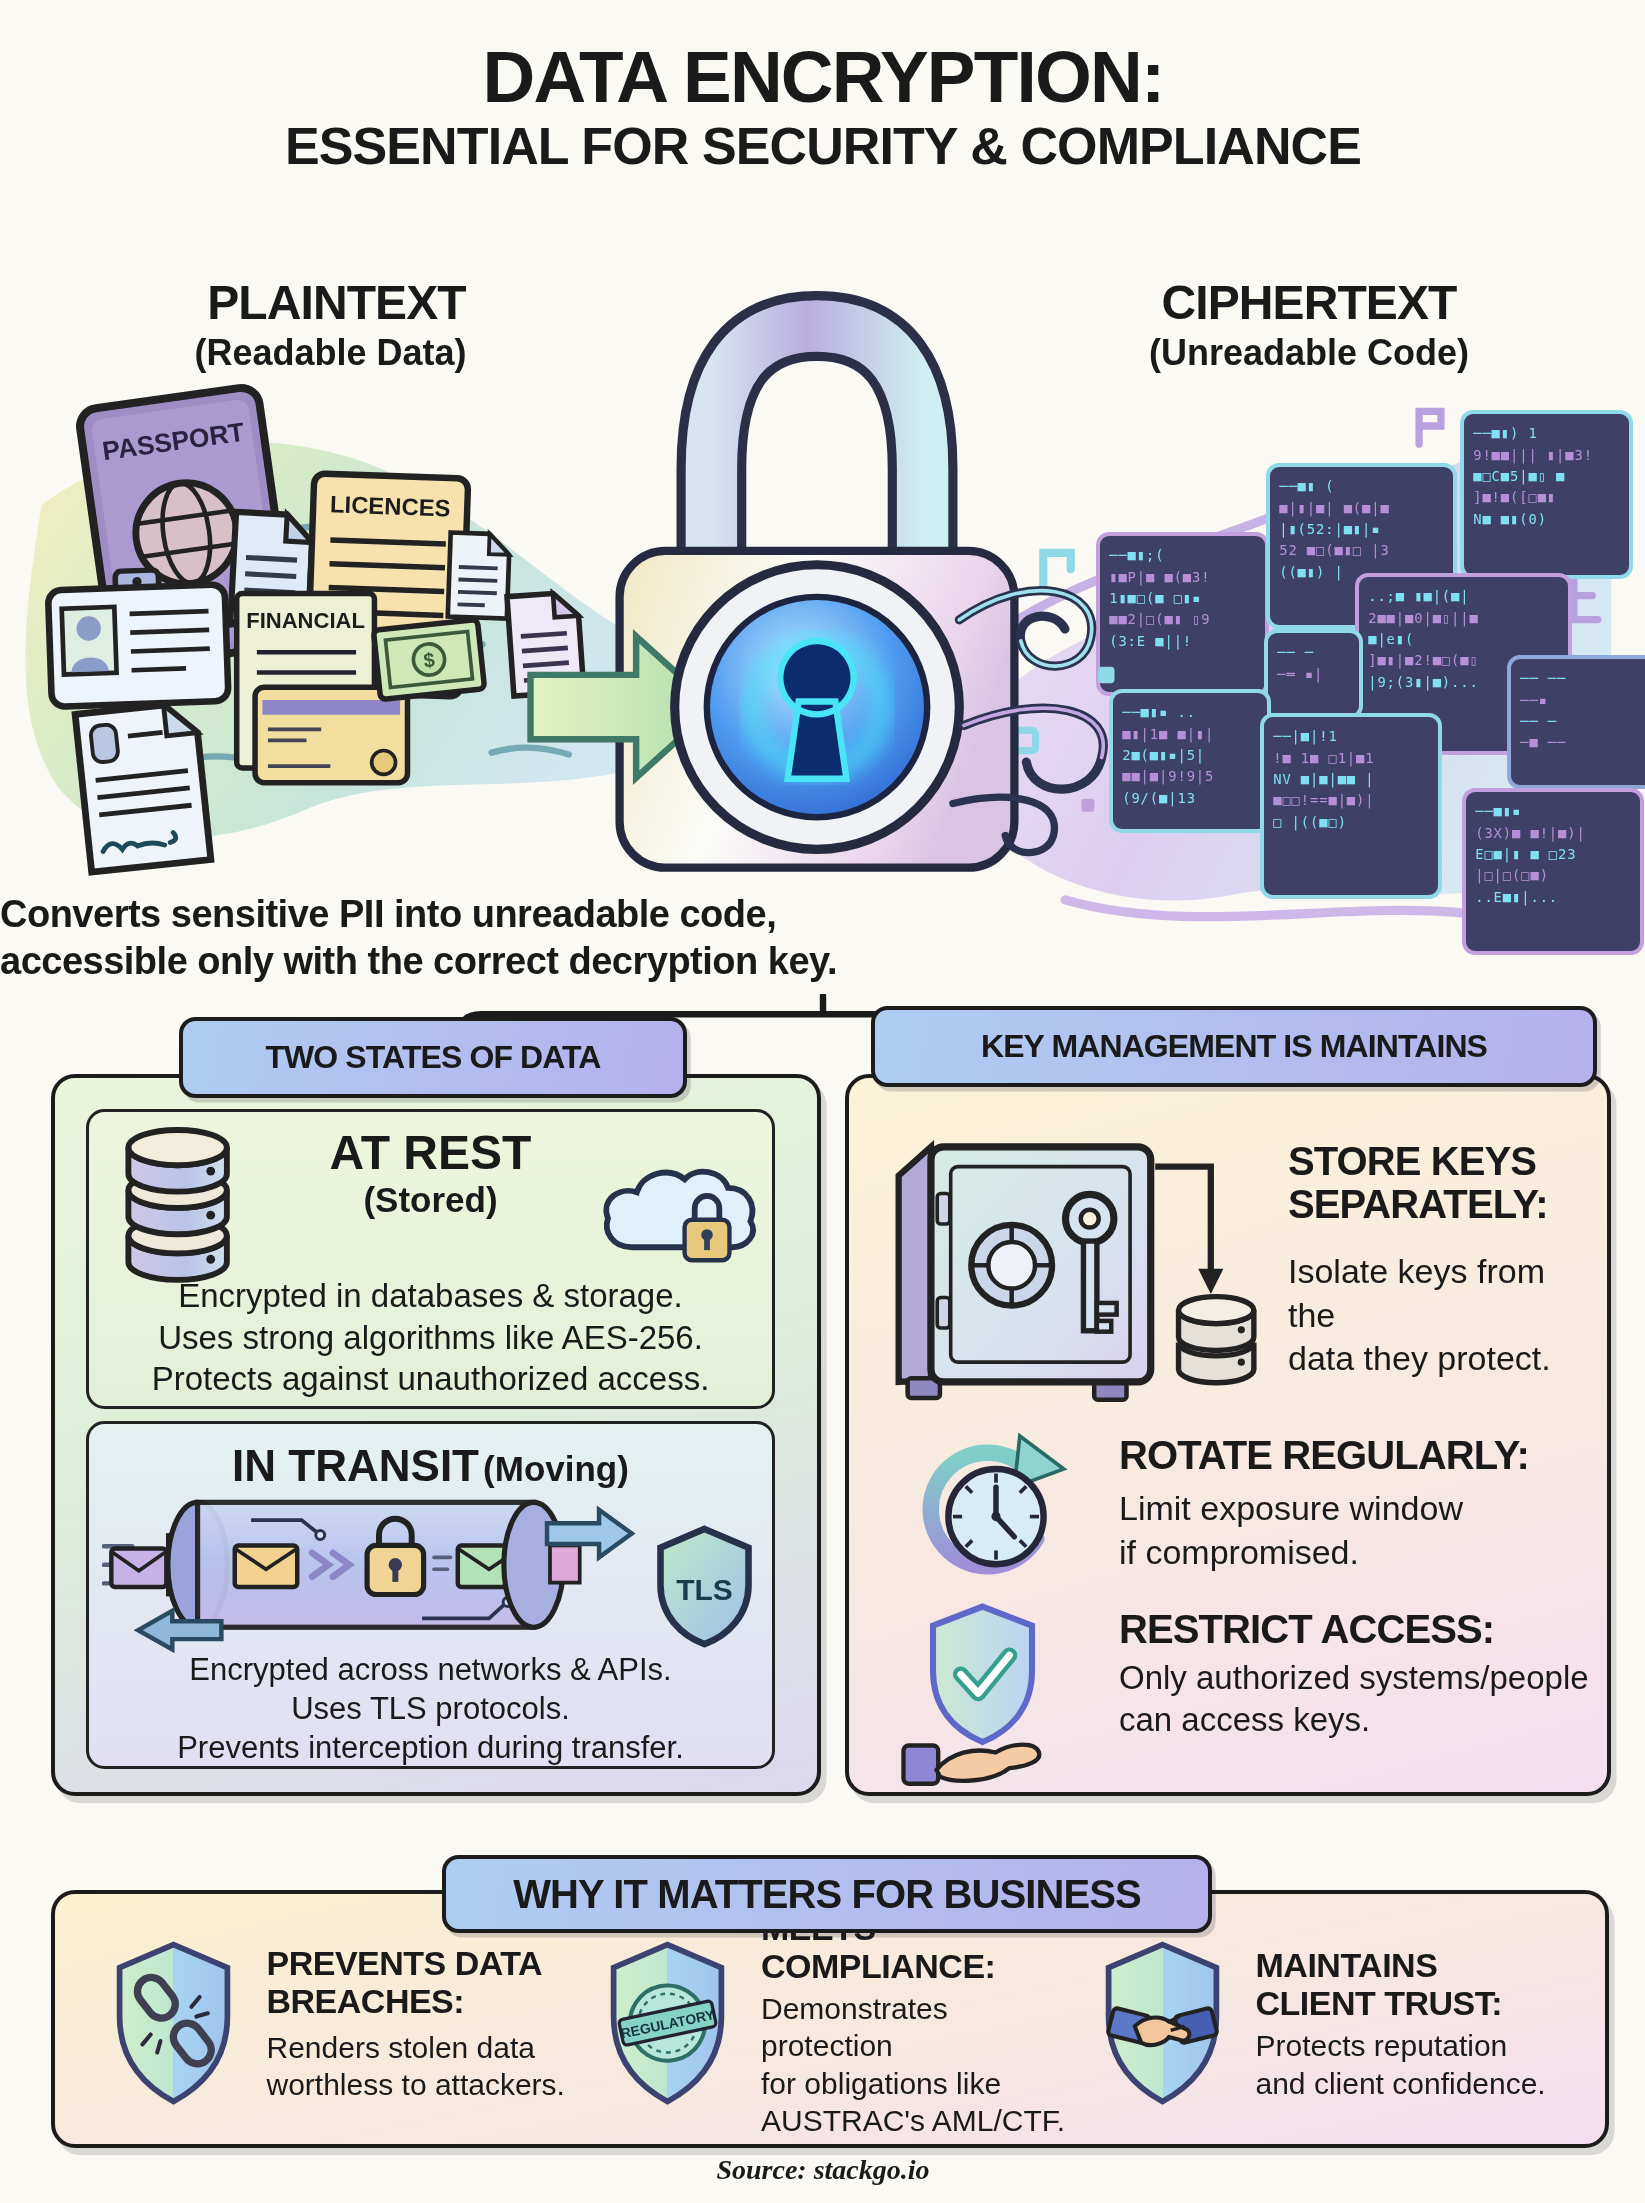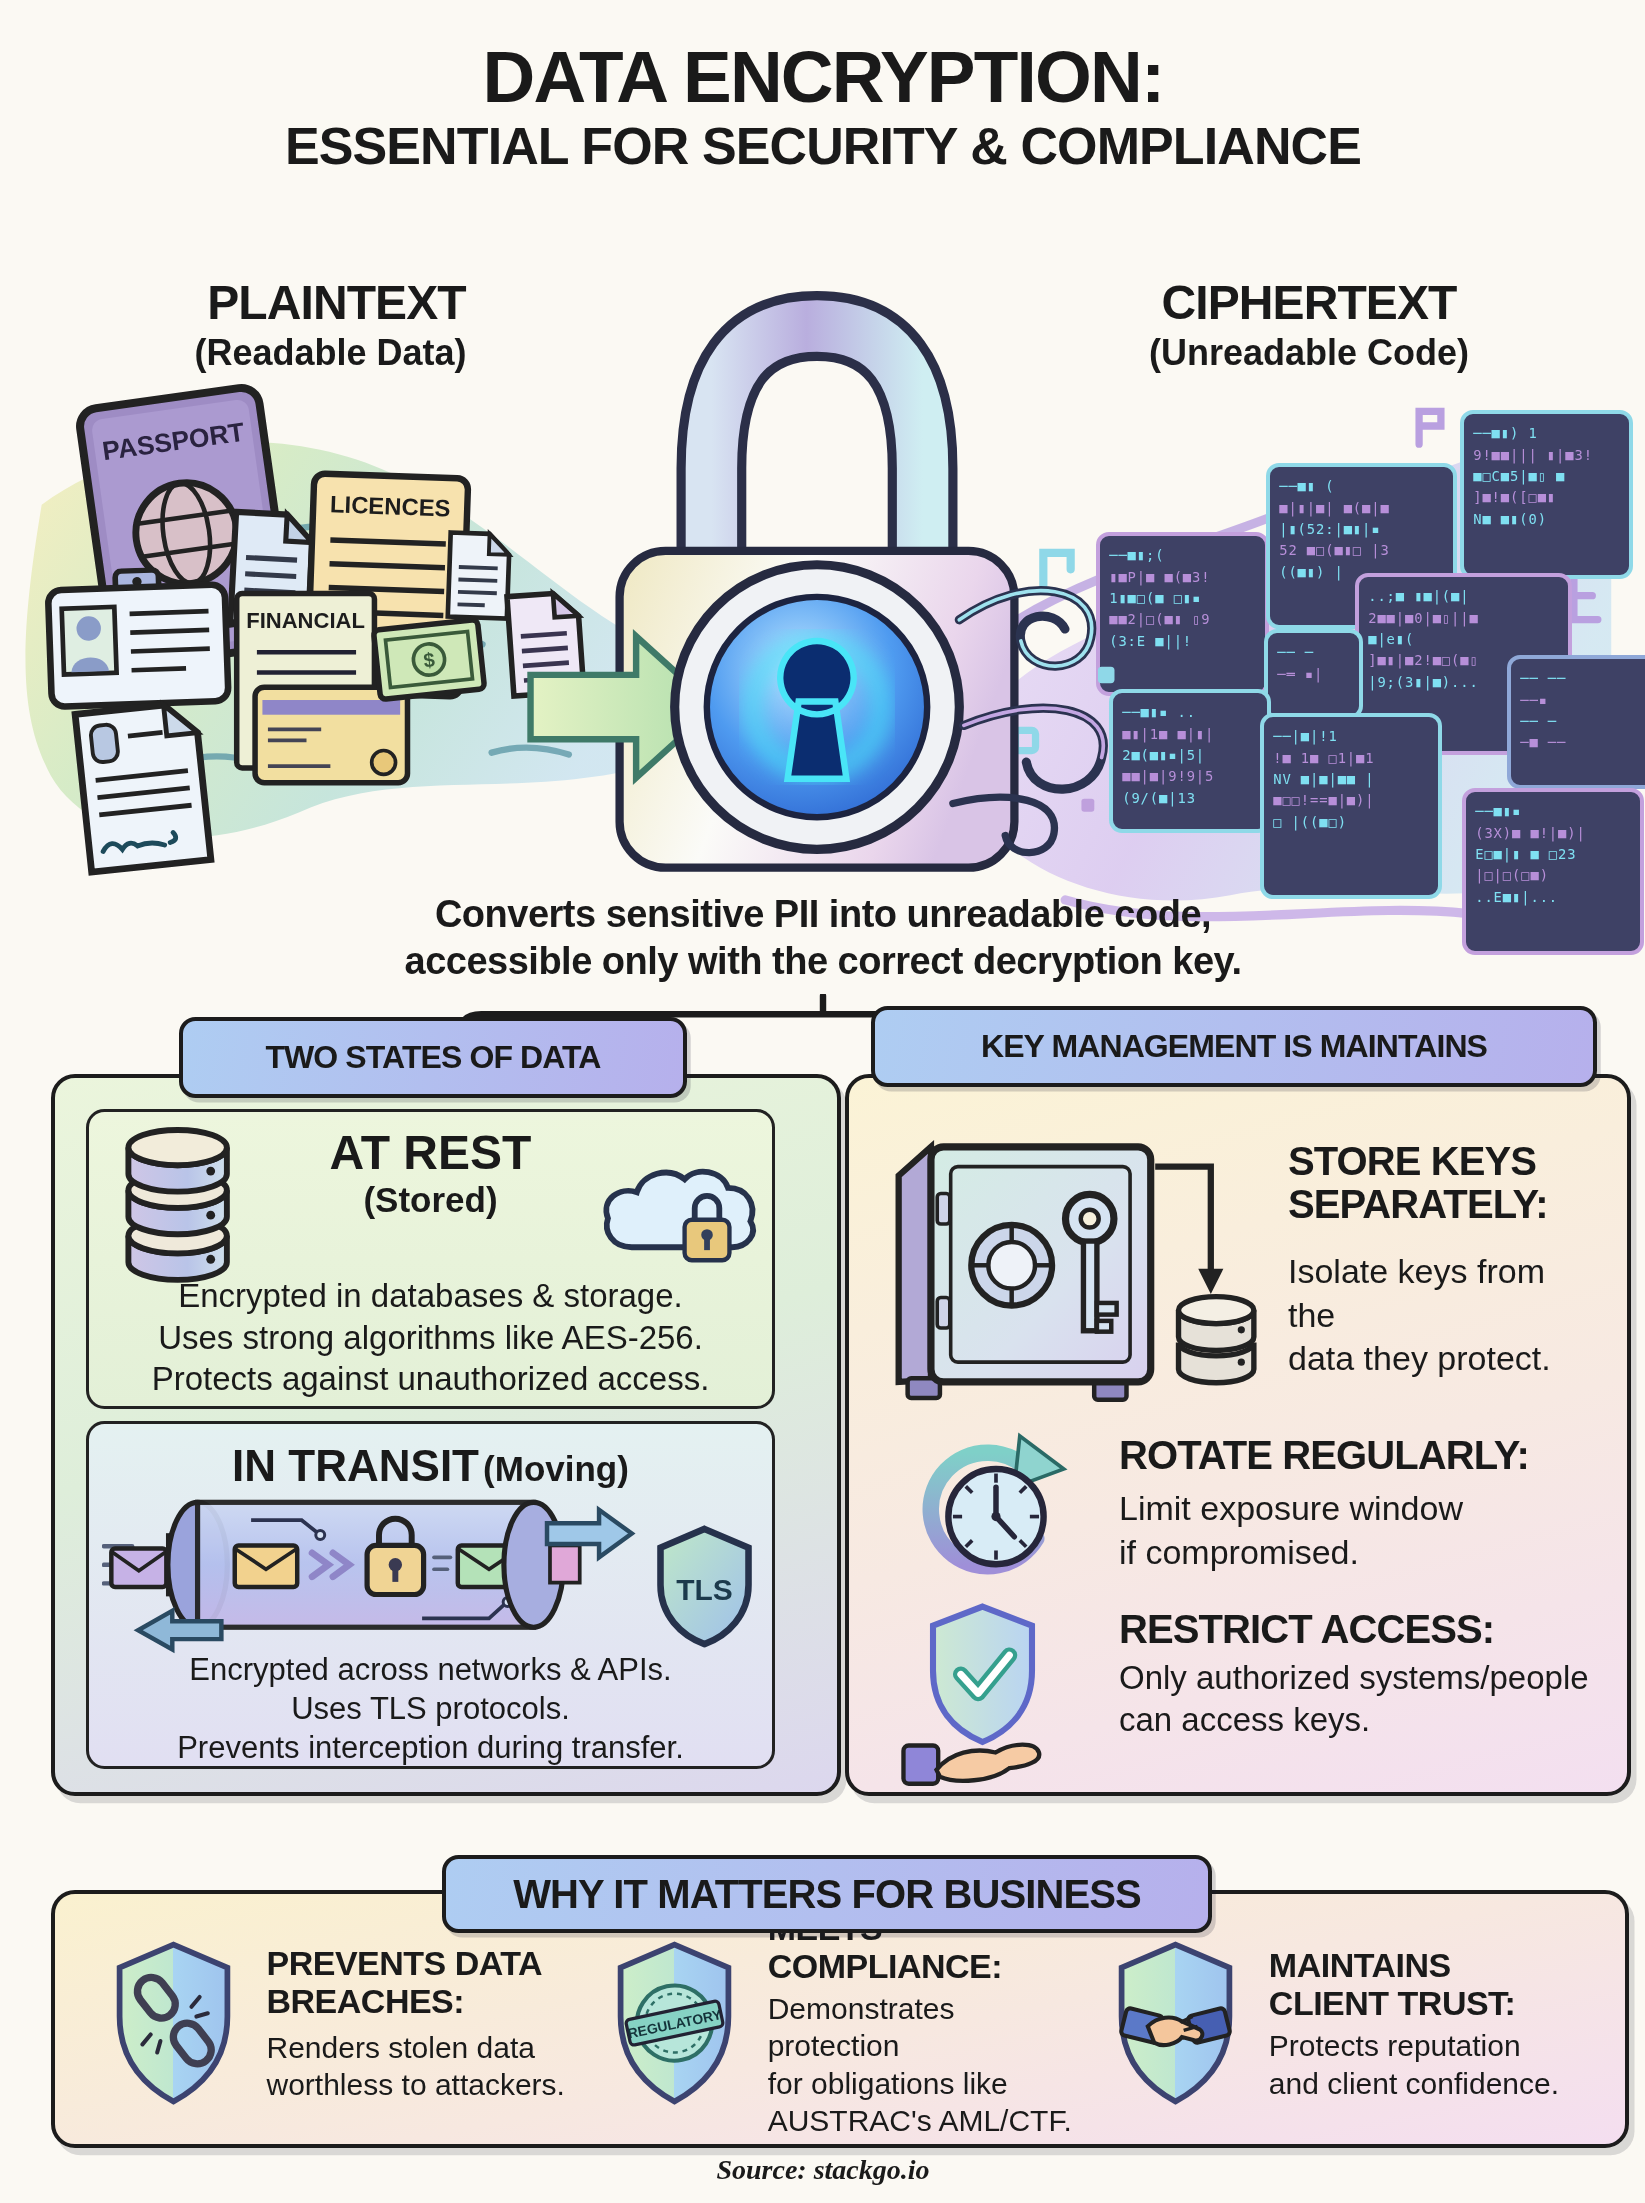--- a/index.html
+++ b/index.html
@@ -4,26 +4,26 @@
 <style>
   html,body{margin:0;padding:0;background:#ddd;}
   .canvas{position:relative;width:1646px;height:2204px;background:#fbf9f3;overflow:hidden;
           font-family:"Liberation Sans",sans-serif;color:#1a1a1a;}
   .abs{position:absolute;}
   
   .title-l1{top:35px;left:0;right:0;text-align:center;font-size:73px;font-weight:900;letter-spacing:-1.8px;z-index:5;}
   .title-l2{top:116px;left:0;right:0;text-align:center;font-size:52px;font-weight:900;letter-spacing:-0.9px;z-index:5;}
   .hero-label{font-size:48px;font-weight:900;text-align:center;letter-spacing:-0.9px;z-index:5;}
   .hero-sub{font-size:36px;font-weight:800;text-align:center;z-index:5;}
-  .caption{left:0;right:0;text-align:center;font-size:38px;font-weight:800;letter-spacing:-0.5px;z-index:5;}
+  .caption{left:0;right:0;text-align:left;font-size:38px;font-weight:800;letter-spacing:-0.5px;z-index:5;}
   
   .pill{background:linear-gradient(100deg,#aecdf2,#b6b0ec);border:4.6px solid #1c1c1c;border-radius:16.5px;
         display:flex;align-items:center;justify-content:center;font-weight:900;font-size:32px;
         letter-spacing:-0.9px;z-index:7;box-shadow:3.7px 4.6px 0 rgba(30,30,50,.18);}
-  .panel{border:4.6px solid #1c1c1c;border-radius:24px;z-index:2;box-shadow:5.5px 7.3px 0 rgba(30,30,50,.15);padding-left:20px;}
+  .panel{border:4.6px solid #1c1c1c;border-radius:24px;z-index:2;box-shadow:5.5px 7.3px 0 rgba(30,30,50,.15);}
   .panel-left{background:linear-gradient(165deg,#ebf5dc,#deeeda 45%,#dcd7ee);}
   .panel-right{background:linear-gradient(165deg,#fbf3d6,#f7e9e2 55%,#f3dff0);}
   .panel-bottom{background:linear-gradient(168deg,#faf1cf,#f7e8e0 55%,#f4def0);}
   .card{position:absolute;border:3.7px solid #222;border-radius:18.4px;left:35px;width:683px;}
   .card-at-rest{top:35px;height:294px;background:linear-gradient(180deg,#edf6dd,#e3f0d7);}
   .card-in-transit{top:347px;height:342px;background:linear-gradient(180deg,#e4f1f1,#e1dff2);}
   .ar-title{left:0;right:0;top:13px;text-align:center;font-size:48px;font-weight:900;}
   .ar-sub{left:0;right:0;top:68px;text-align:center;font-size:35px;font-weight:800;}
   .card-lines{left:0;right:0;text-align:center;font-size:33px;line-height:1.26;font-weight:500;}
   .it-titlerow{left:0;right:0;top:9.2px;text-align:center;margin-top:8px;}

